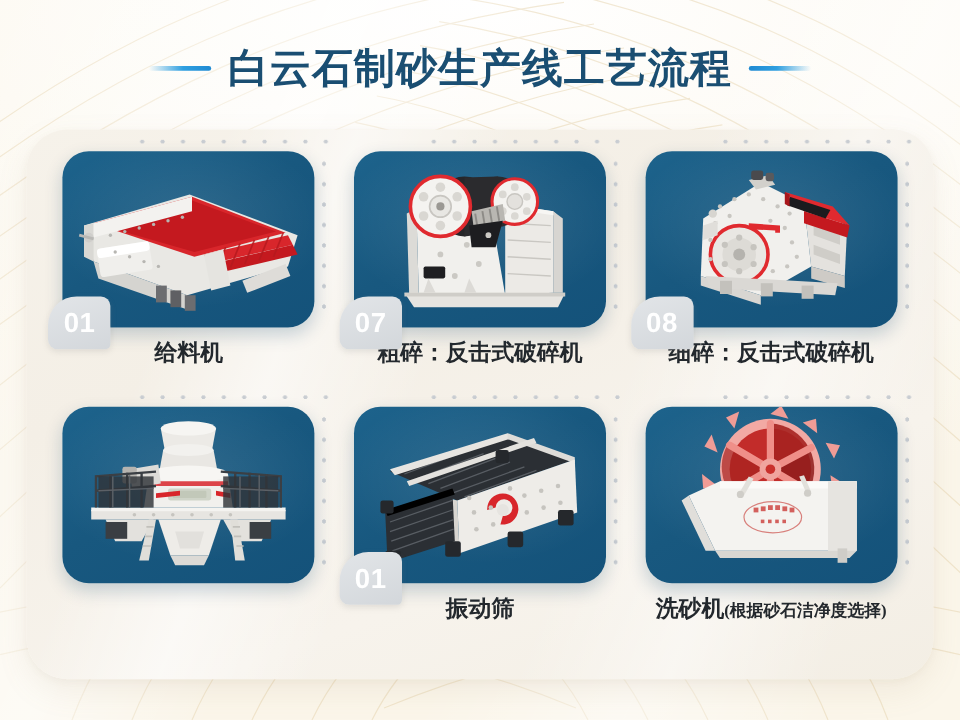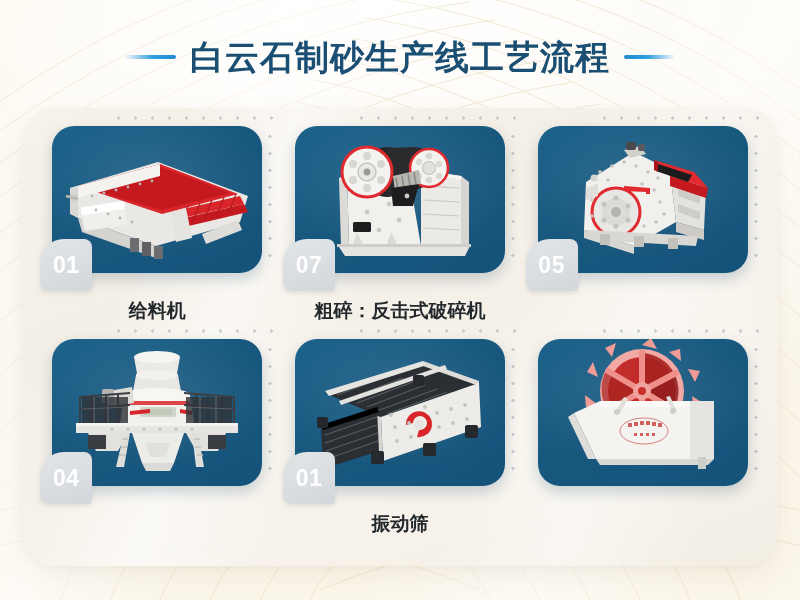--- a/index.html
+++ b/index.html
@@ -86,31 +86,31 @@
   }
   .card-glow{
     position:absolute;inset:0;
     background:radial-gradient(ellipse 80% 70% at 50% 40%,rgba(255,255,255,.10) 0%,rgba(255,255,255,0) 70%);
   }
   .machine{position:absolute;inset:0;}
   .machine svg{width:100%;height:100%;display:block;}
 
   .badge{
     position:absolute;left:-12px;bottom:-18px;
-    width:52px;height:52px;
+    width:52px;height:44px;
     background:linear-gradient(160deg,#e2e5e8 0%,#d3d7db 100%);
     border-radius:24px 8px 4px 8px;
     display:flex;align-items:center;justify-content:center;
     color:#ffffff;font-size:23px;font-weight:bold;letter-spacing:.5px;
     box-shadow:0 2px 5px rgba(120,120,120,.18);
     z-index:3;
   }
 
   .caption{
-    margin-top:28px;line-height:1.1;
+    margin-top:12px;line-height:1.1;
     color:#23282d;font-weight:bold;font-size:19px;
     font-family:Liberation Serif, serif;
     white-space:nowrap;
   }
   .caption .note{font-size:14px;font-weight:bold;}
 </style>
 </head>
 <body>
 
 <div id="bg-wrap">
@@ -392,21 +392,24 @@
                 <path d="M50,104 L160,110 L158,120 L54,114 Z" fill="#dad8d4"></path>
                 <g fill="#c3c1bc">
                   <rect x="62" y="108" width="10" height="11"></rect>
                   <rect x="96" y="110" width="10" height="11"></rect>
                   <rect x="130" y="112" width="10" height="11"></rect>
                 </g>
               </g>
             </svg>
           </div>
         </div>
-        <div class="badge">05</div>
+        <div class="badge">08</div>
+      </div>
+      <div class="caption">
+        <span>细碎：反击式破碎机</span><span class="note"></span>
       </div>
     </div>
 
     <div class="cell">
       <div class="card-area">
         <div class="dots dots-top"></div>
         <div class="dots dots-right"></div>
         <div class="card">
           <div class="card-glow"></div>
           <div class="machine">
@@ -486,21 +489,20 @@
                     <circle cx="76" cy="90" r="1.5"></circle>
                   <circle cx="92" cy="90" r="1.5"></circle>
                     <circle cx="108" cy="90" r="1.5"></circle>
                   <circle cx="124" cy="90" r="1.5"></circle>
                     <circle cx="140" cy="90" r="1.5"></circle>
                 </g>
               </g>
             </svg>
           </div>
         </div>
-        <div class="badge">04</div>
       </div>
     </div>
 
     <div class="cell">
       <div class="card-area">
         <div class="dots dots-top"></div>
         <div class="dots dots-right"></div>
         <div class="card">
           <div class="card-glow"></div>
           <div class="machine">
@@ -637,16 +639,19 @@
                 <circle cx="79" cy="73" r="3" fill="#cfcdc8"></circle>
                 <circle cx="135" cy="72" r="3" fill="#cfcdc8"></circle>
 
                 <path d="M58,120 L176,120 L170,126 L62,126 Z" fill="#d9d7d2"></path>
                 <rect x="160" y="118" width="8" height="12" fill="#cfcdc8"></rect>
               </g>
             </svg>
           </div>
         </div>
       </div>
+      <div class="caption">
+        <span>洗砂机</span><span class="note">(根据砂石洁净度选择)</span>
+      </div>
     </div>
 
   </div>
 </div>
 
 </body></html>

